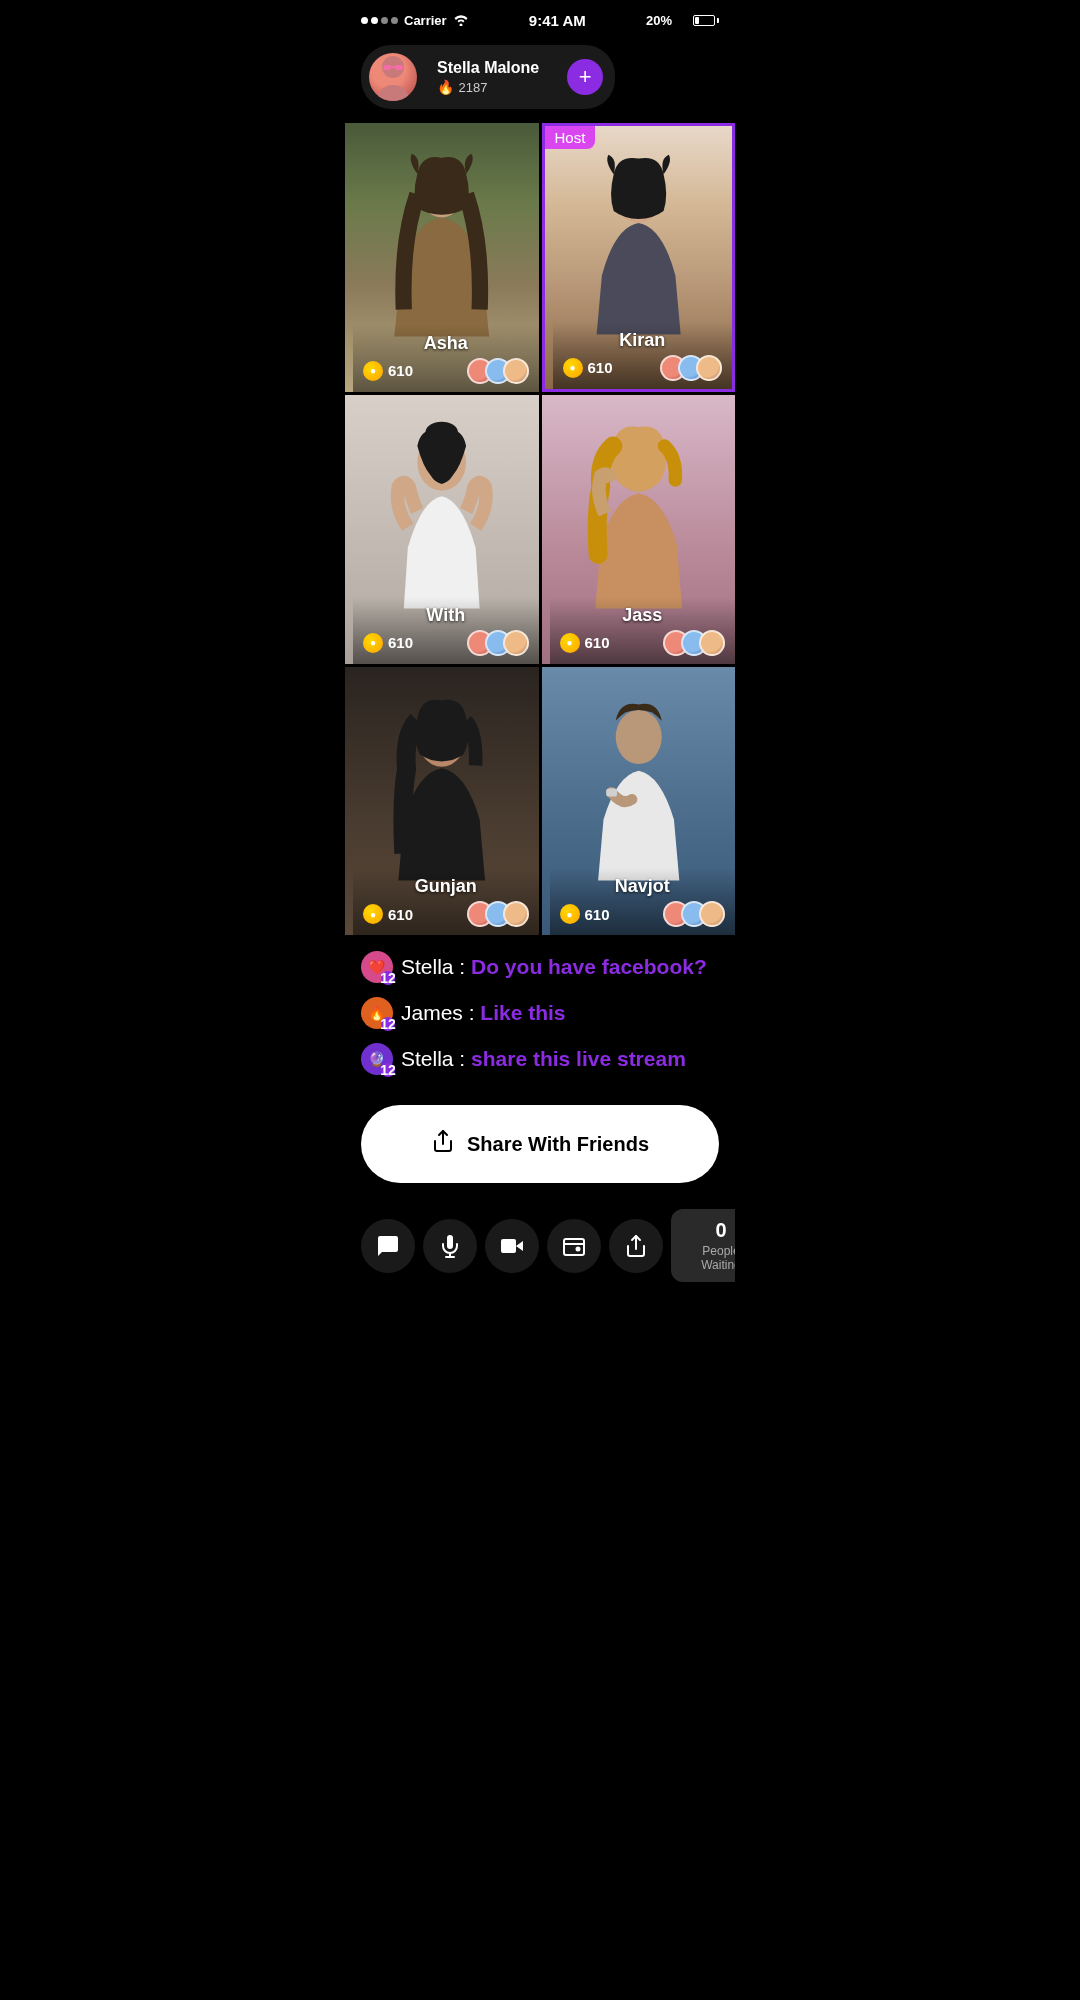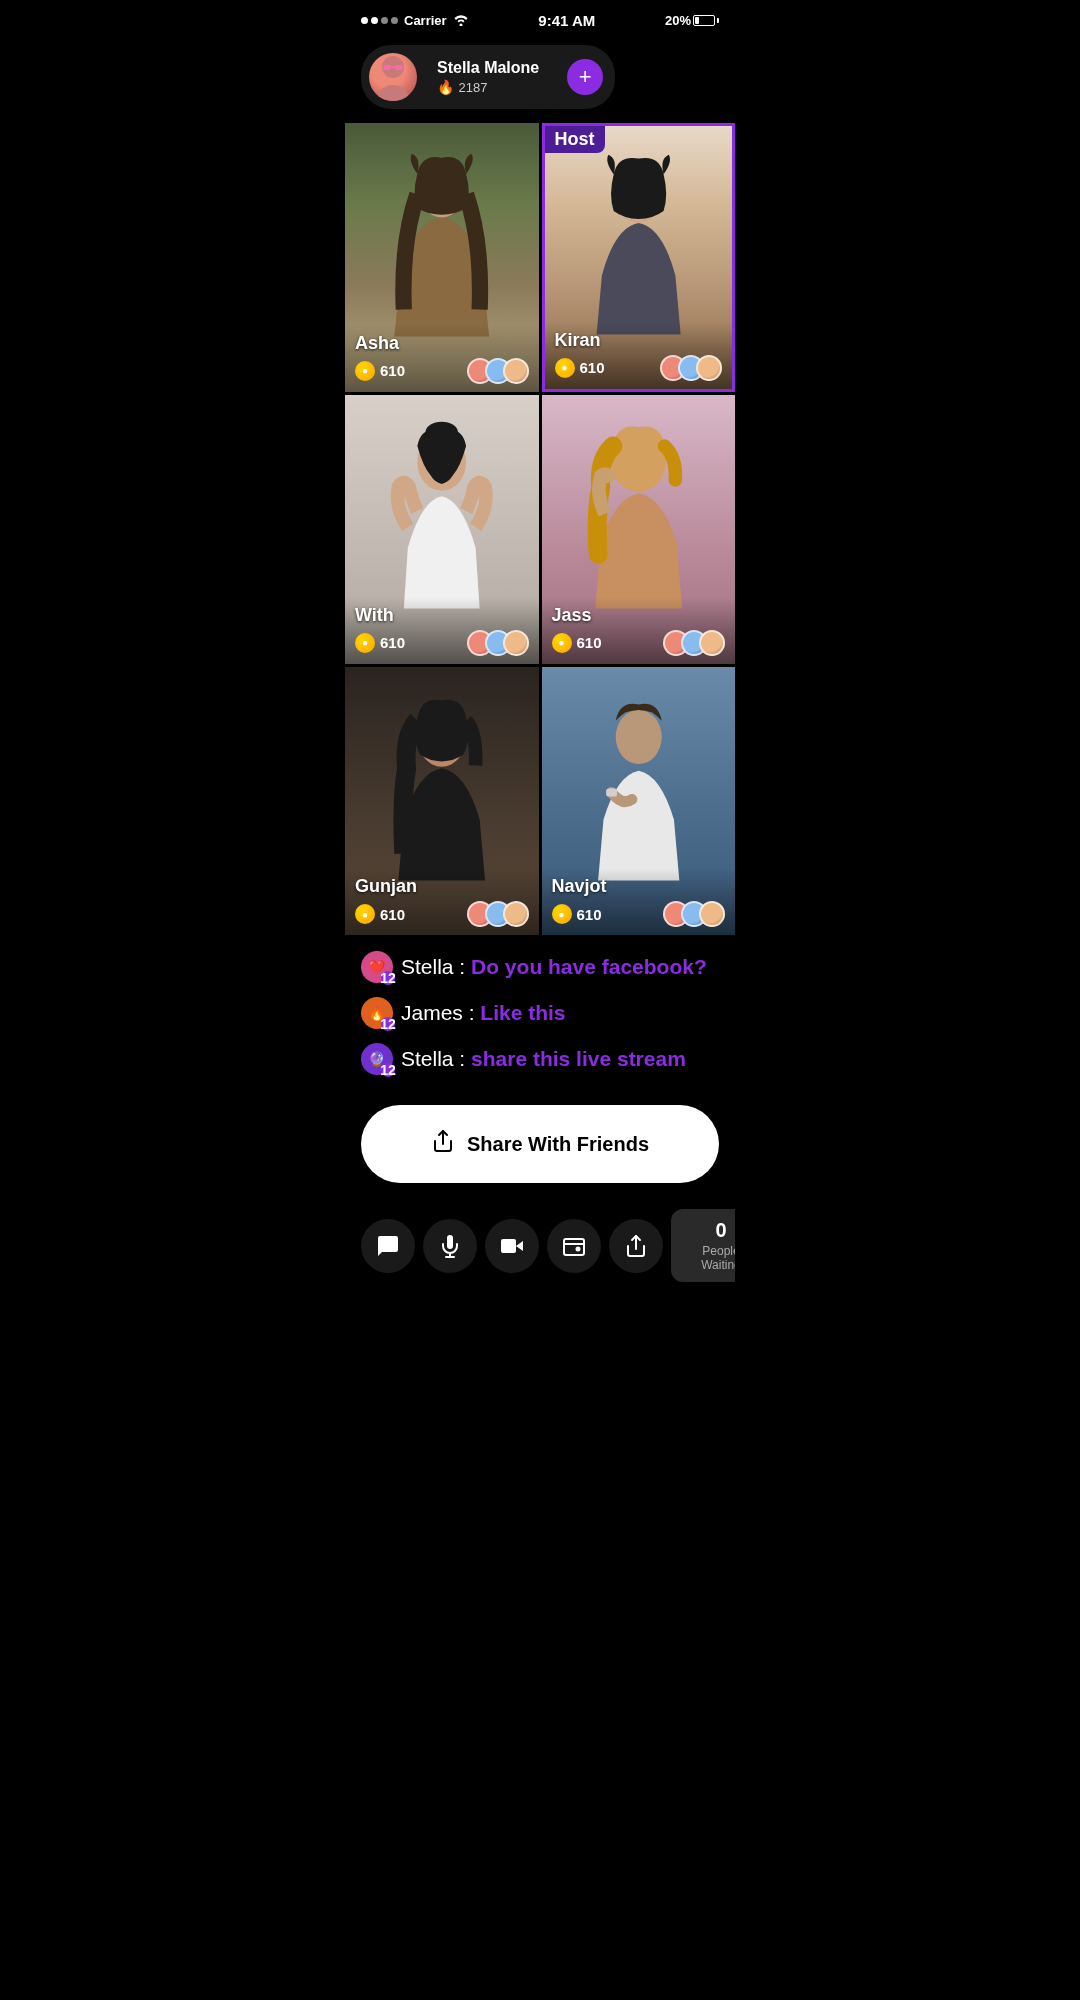--- a/index.html
+++ b/index.html
@@ -36,21 +36,21 @@
       align-items: center;
     }
     .dot { width: 7px; height: 7px; border-radius: 50%; }
     .dot.filled { background: #fff; }
     .dot.empty { background: #888; }
     .wifi-icon { font-size: 14px; }
     .status-center { font-size: 15px; font-weight: 700; }
     .status-right {
       display: flex;
       align-items: center;
-      gap: 2px;
+      gap: 21px;
       font-size: 13px;
       font-weight: 600;
     }
     .battery-container {
       display: flex;
       align-items: center;
       gap: 2px;
     }
     .battery-body {
       width: 22px;
@@ -148,44 +148,45 @@
       overflow: hidden;
       cursor: pointer;
     }
     .video-cell.host-cell {
       border: 3px solid #8b2be2;
     }
     .host-badge {
       position: absolute;
       top: 0;
       left: 0;
-      background: #4c1d95;
-      color: #fff;
-      font-size: 18px;
-      font-weight: 700;
+      background: #d946ef;
+      color: #fff;
+      font-size: 15px;
+      font-weight: 400;
       padding: 3px 10px;
       border-radius: 0 0 8px 0;
       z-index: 2;
     }
 
     
     .cell-asha { background: linear-gradient(180deg, #4a5a3a 0%, #6a7a4a 30%, #8a7a5a 60%, #b8a880 100%); }
     .cell-kiran { background: linear-gradient(180deg, #e8d8c8 0%, #d4b896 30%, #b89878 60%, #8a6848 100%); }
     .cell-ritu { background: linear-gradient(180deg, #d8d0c8 0%, #c8c0b8 40%, #b8b0a8 80%, #a8a098 100%); }
     .cell-jass { background: linear-gradient(180deg, #d8b8c8 0%, #c8a0b0 30%, #b88898 60%, #a07080 100%); }
     .cell-gunjan { background: linear-gradient(180deg, #2a2420 0%, #3a3028 30%, #4a3c30 60%, #5a4838 100%); }
     .cell-navjot { background: linear-gradient(180deg, #6a8aaa 0%, #5a7a9a 30%, #4a6a8a 60%, #3a5a7a 100%); }
 
     .cell-overlay {
       position: absolute;
       bottom: 0;
-      left: 0;
+      left: 8px;
       right: 0;
       padding: 8px 10px;
       background: linear-gradient(transparent, rgba(0,0,0,0.5));
+      text-align: center;
     }
     .cell-name {
       font-size: 18px;
       font-weight: 700;
       color: #fff;
       text-shadow: 0 1px 3px rgba(0,0,0,0.8);
       margin-bottom: 4px;
     }
     .cell-score {
       display: flex;

